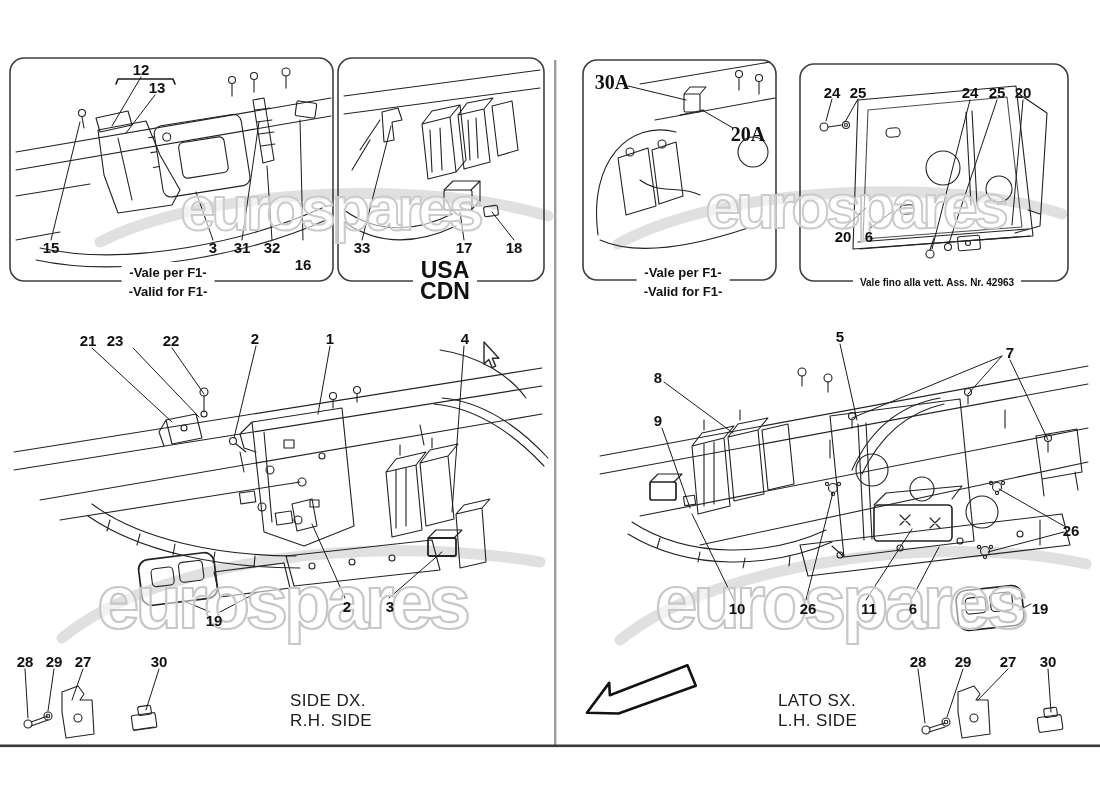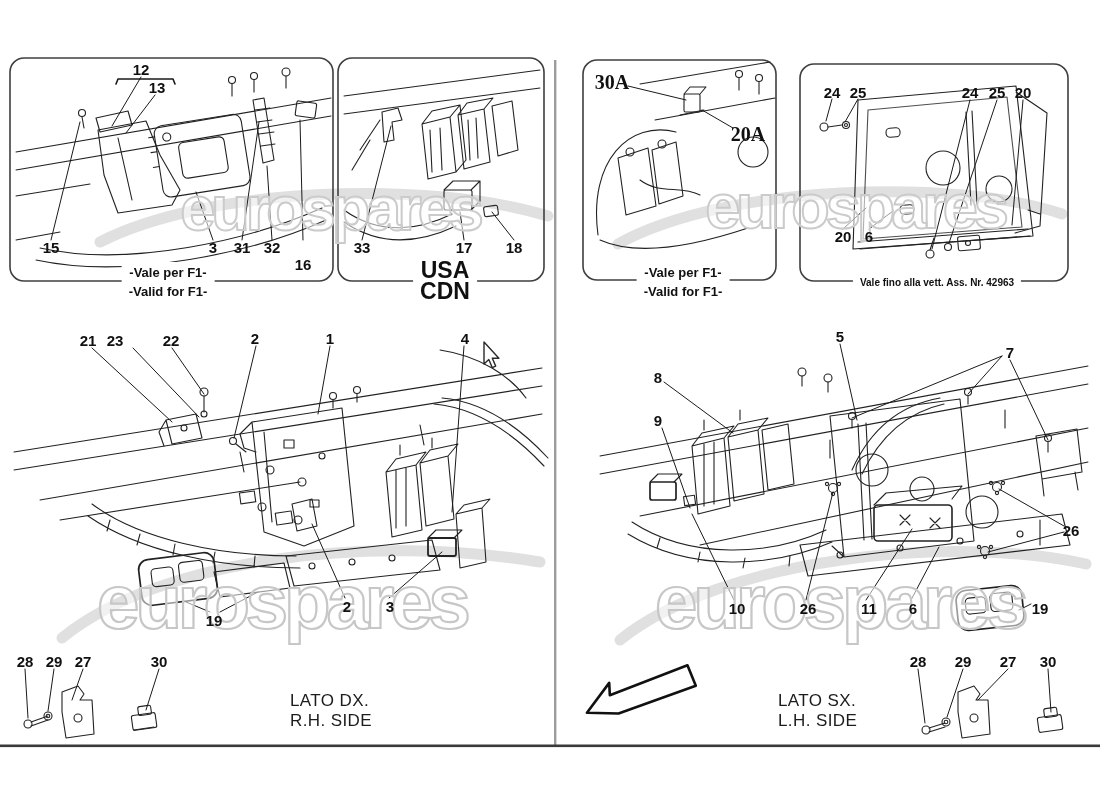--- a/index.html
+++ b/index.html
@@ -276,21 +276,21 @@
   </div>
   <div class="caption" style="left:683px;top:282px;">
     <div>-Vale per F1-</div>
     <div>-Valid for F1-</div>
   </div>
   <div class="caption small" style="left:937px;top:283px;">
     <div>Vale fino alla vett. Ass. Nr. 42963</div>
   </div>
 
   <div class="sidelabel" style="left:290px;top:691px;">
-    <div>LATO DX.</div>
+    <div>SIDE DX.</div>
     <div>R.H. SIDE</div>
   </div>
   <div class="sidelabel" style="left:778px;top:691px;">
     <div>LATO SX.</div>
     <div>L.H. SIDE</div>
   </div>
 
   <div class="layer">
 
   <span class="callout" style="left: 141px; top: 69px;">12</span>

